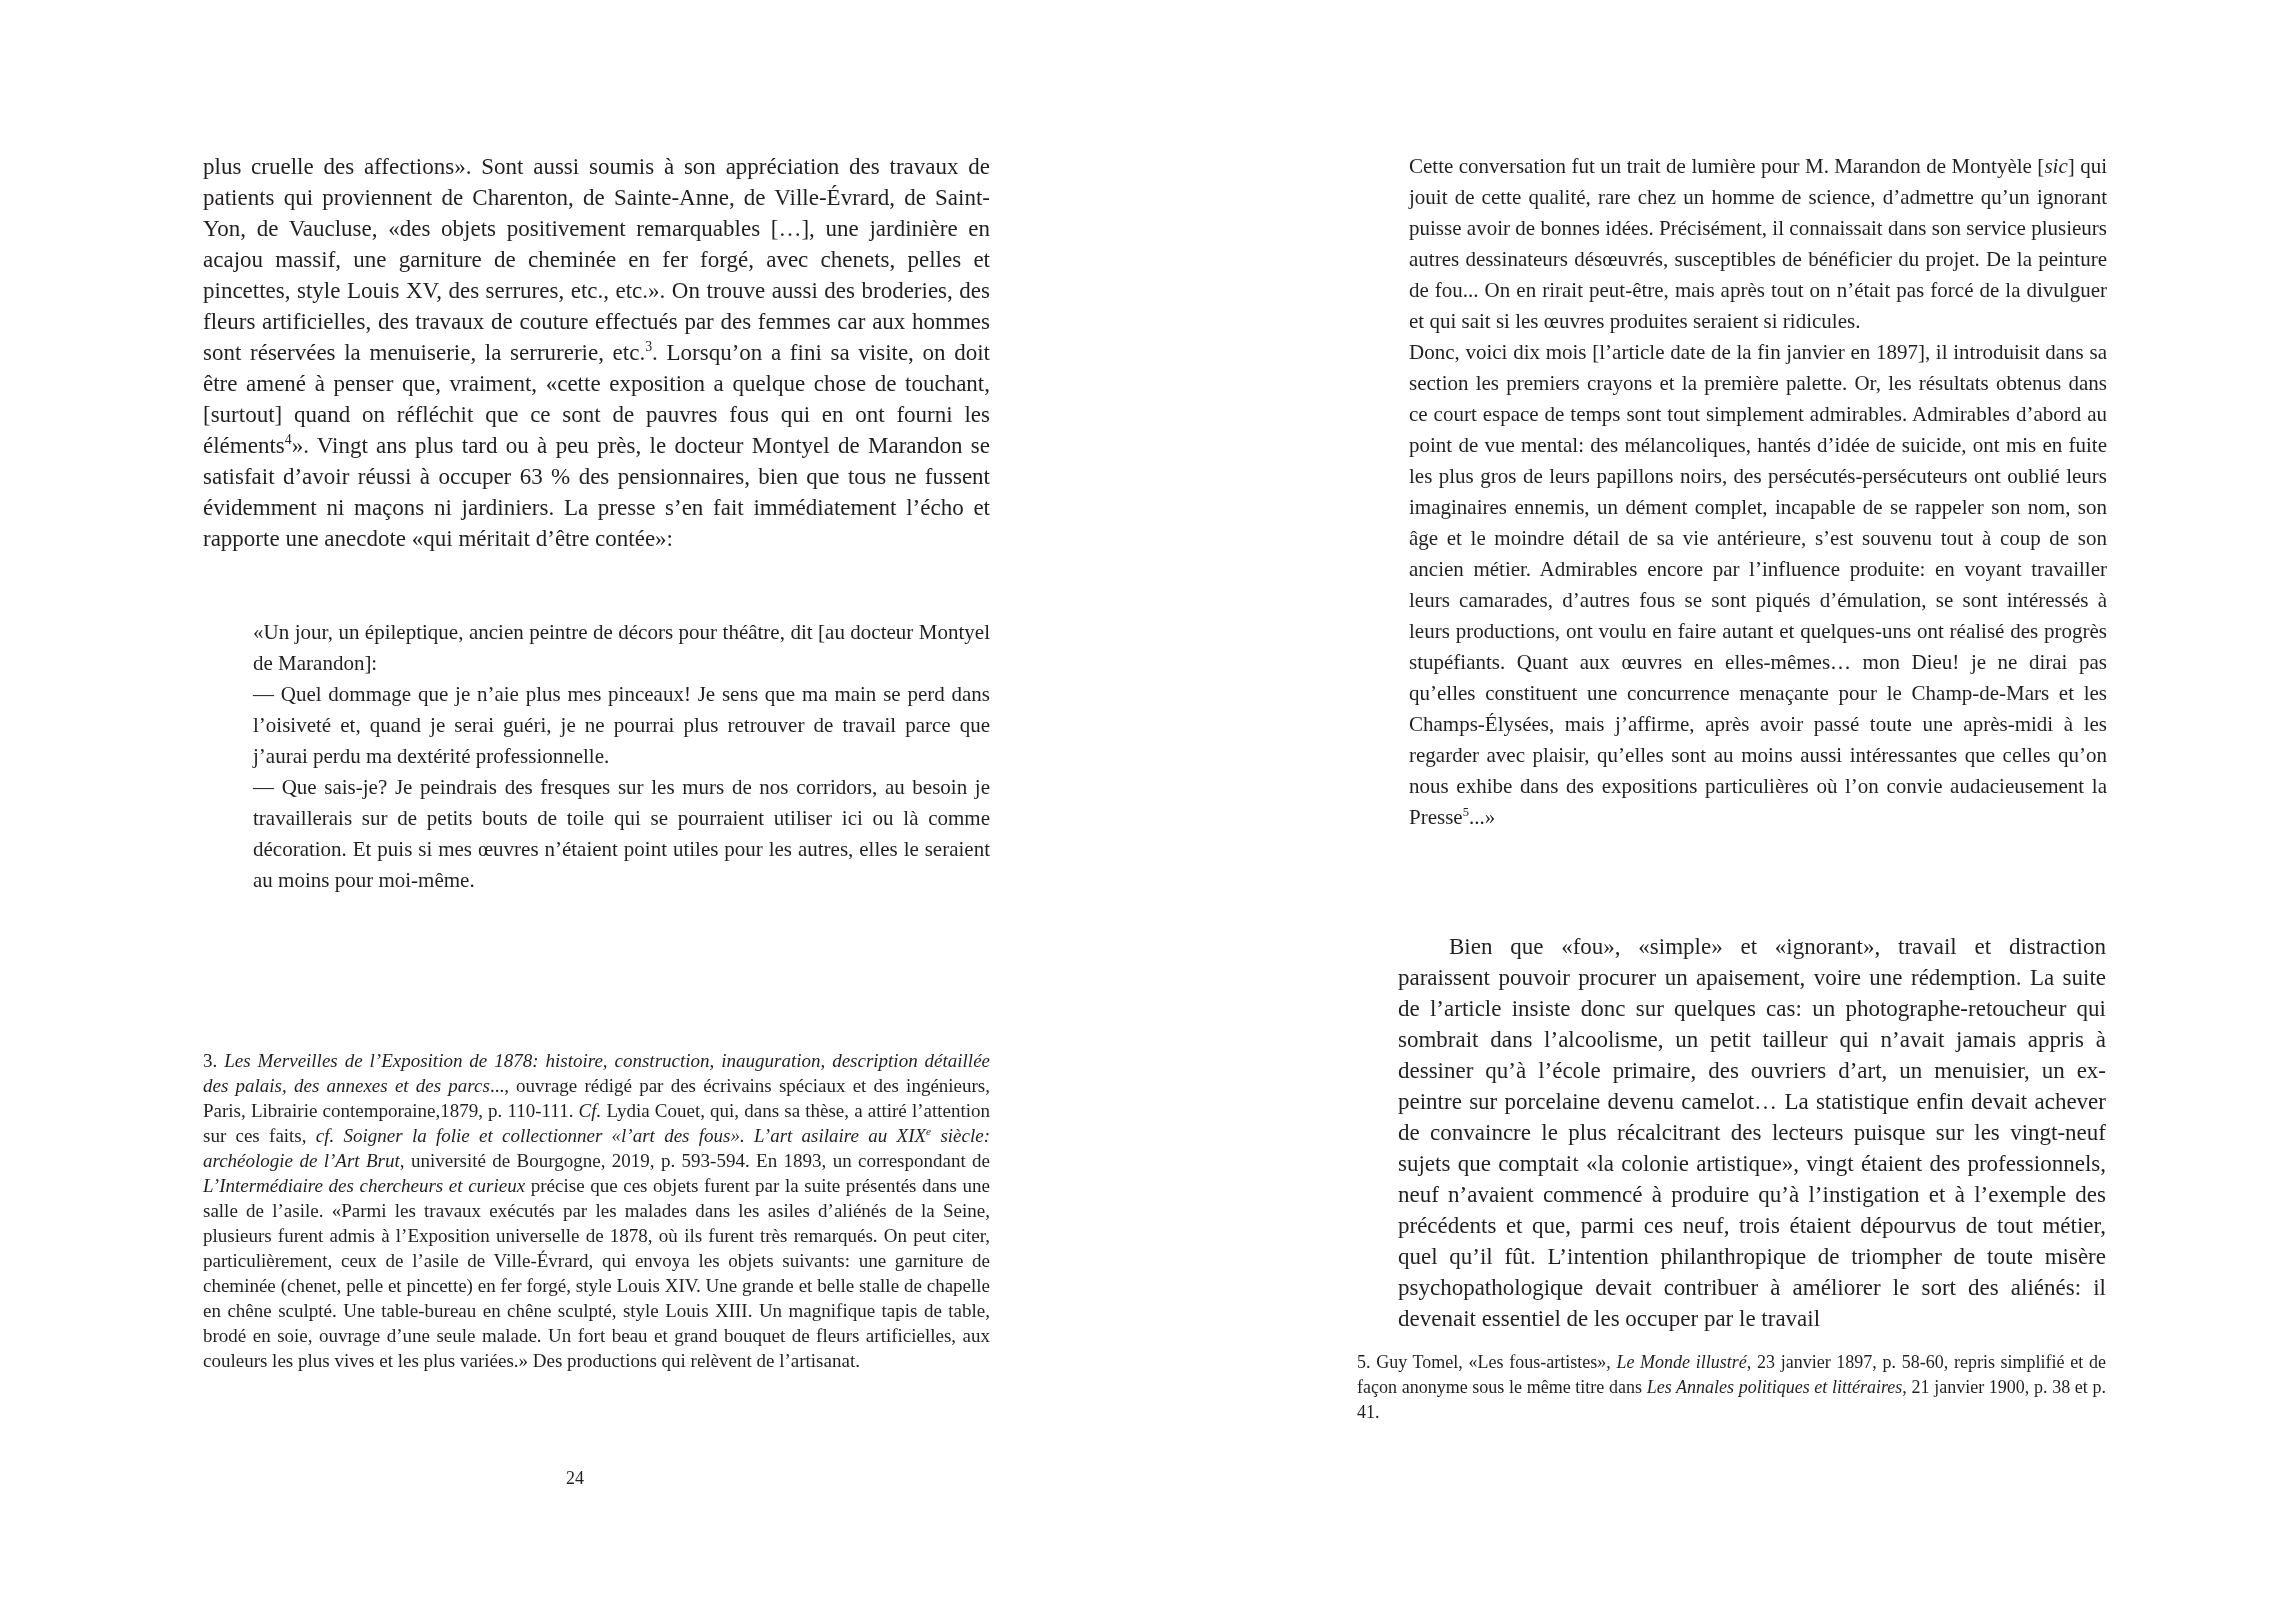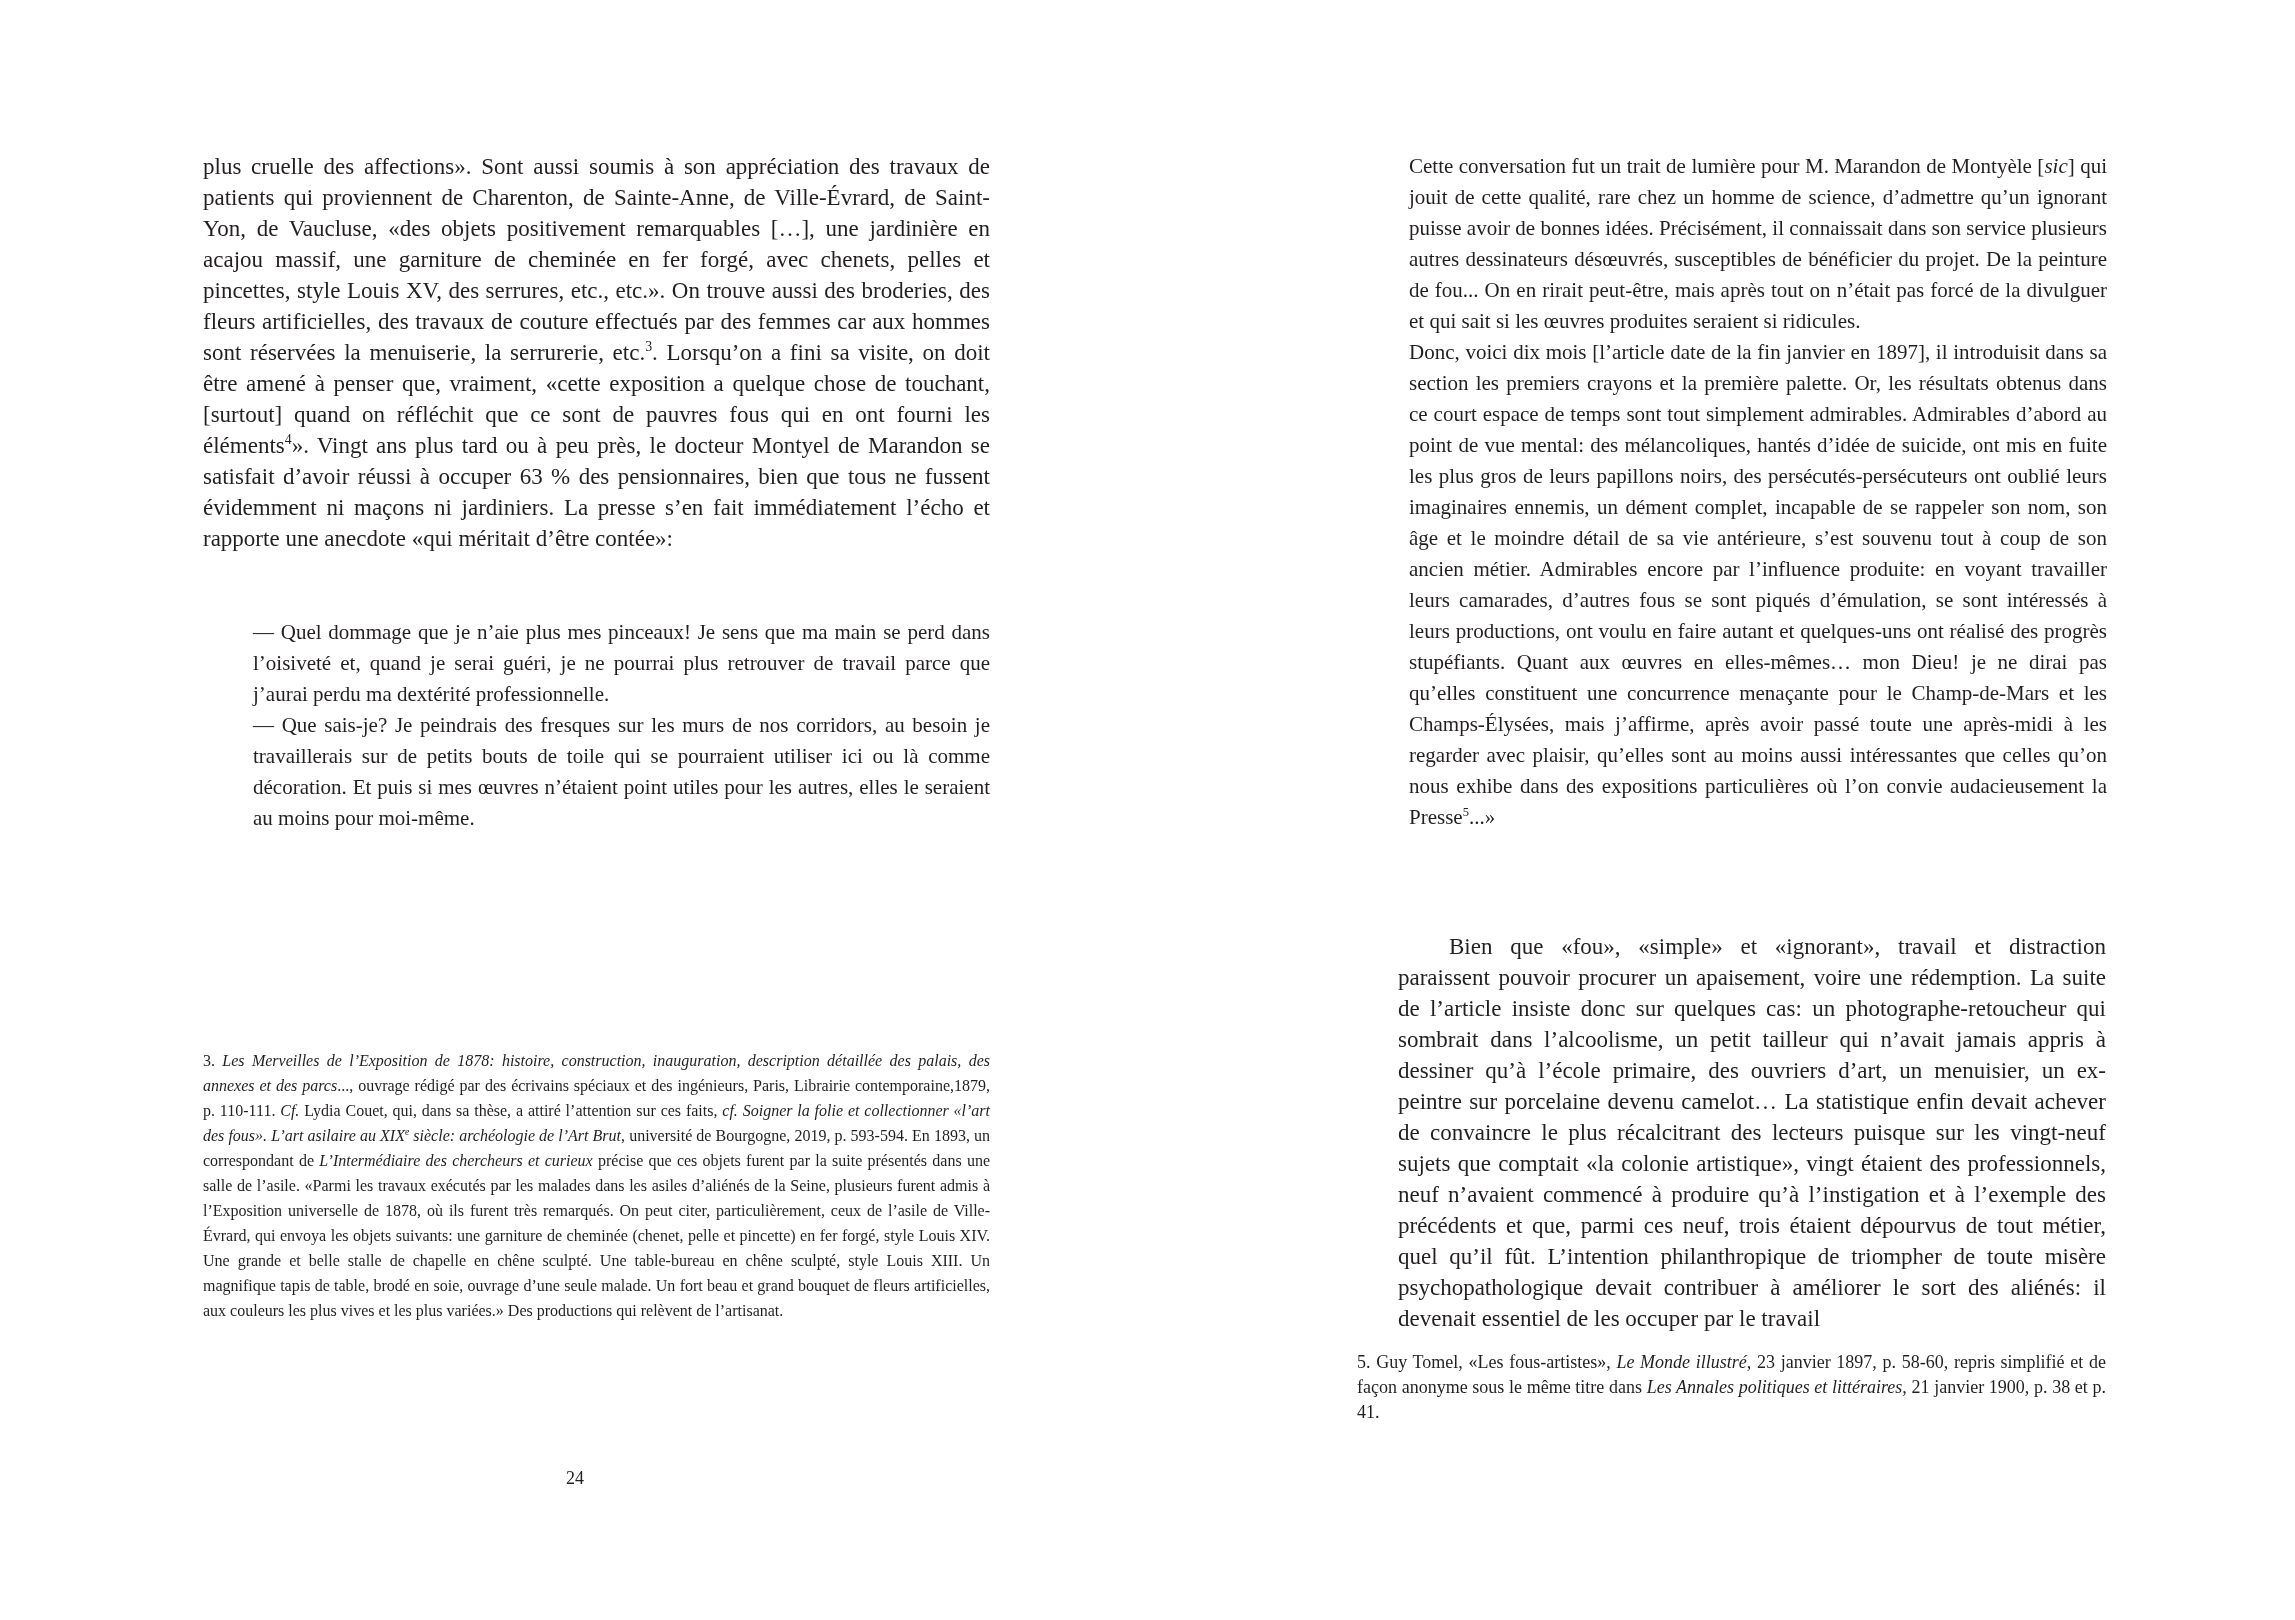--- a/index.html
+++ b/index.html
@@ -4,39 +4,40 @@
 <style>
   html, body { margin:0; padding:0; background:#ffffff; }
   body { width:2295px; height:1621px; position:relative; overflow:hidden;
          font-family:"Liberation Serif","DejaVu Serif",serif; color:#231f20; }
   .page { position:absolute; top:0; height:1621px; }
   .page-left { left:0; width:1147px; }
   .page-right { left:1147px; width:1148px; }
   .body-text { position:absolute; font-size:23px; line-height:31px; text-align:justify; hyphens:auto; }
   .left-body { left:203px; top:151px; width:787px; }
   .left-quote { left:253px; top:617px; width:737px; font-size:21px; line-height:31px; }
-  .left-notes { left:203px; top:1048px; width:787px; font-size:16px; line-height:25px; text-align:justify; }
+  .left-notes { left:203px; top:1048px; width:787px; font-size:19px; line-height:25px; text-align:justify; }
   .right-quote { left:262px; top:151px; width:698px; font-size:21px; line-height:31px; }
   .right-body { left:210px; top:931px; width:749px; }
   .right-body .indent { text-indent:51px;margin-left:41px; }
   .right-notes { left:210px; top:1350px; width:749px; font-size:18px; line-height:25px; text-align:justify; }
   .folio { position:absolute; top:1468px; font-size:18px; width:86px; text-align:center; }
   .folio-left { left:532px; }
   p { margin:0; }
   i, em { font-style:italic; }
   sup { font-size:0.6em; line-height:0; vertical-align:super; }
 </style>
 </head>
 <body>
 
 <div class="page page-left">
   <div class="body-text left-body">
     <p>plus cruelle des affections». Sont aussi soumis à son appréciation des travaux de patients qui proviennent de Charenton, de Sainte-Anne, de Ville-Évrard, de Saint-Yon, de Vaucluse, «des objets positivement remarquables […], une jardinière en acajou massif, une garniture de cheminée en fer forgé, avec chenets, pelles et pincettes, style Louis XV, des serrures, etc., etc.». On trouve aussi des broderies, des fleurs artificielles, des travaux de couture effectués par des femmes car aux hommes sont réservées la menuiserie, la serrurerie, etc.<sup>3</sup>. Lorsqu’on a fini sa visite, on doit être amené à penser que, vraiment, «cette exposition a quelque chose de touchant, [surtout] quand on réfléchit que ce sont de pauvres fous qui en ont fourni les éléments<sup>4</sup>». Vingt ans plus tard ou à peu près, le docteur Montyel de Marandon se satisfait d’avoir réussi à occuper 63 % des pensionnaires, bien que tous ne fussent évidemment ni maçons ni jardiniers. La presse s’en fait immédiatement l’écho et rapporte une anecdote «qui méritait d’être contée»:</p>
   </div>
   <div class="body-text left-quote">
+    <p>«Un jour, un épileptique, ancien peintre de décors pour théâtre, dit [au docteur Montyel de Marandon]:</p>
     <p>— Quel dommage que je n’aie plus mes pinceaux! Je sens que ma main se perd dans l’oisiveté et, quand je serai guéri, je ne pourrai plus retrouver de travail parce que j’aurai perdu ma dextérité professionnelle.</p>
     <p>— Que sais-je? Je peindrais des fresques sur les murs de nos corridors, au besoin je travaillerais sur de petits bouts de toile qui se pourraient utiliser ici ou là comme décoration. Et puis si mes œuvres n’étaient point utiles pour les autres, elles le seraient au moins pour moi-même.</p>
   </div>
   <div class="body-text left-notes">
     <p>
       <span>3.</span>
       <span><i>Les Merveilles de l’Exposition de 1878: histoire, construction, inauguration, description détaillée des palais, des annexes et des parcs</i>..., ouvrage rédigé par des écrivains spéciaux et des ingénieurs, Paris, Librairie contemporaine,1879, p. 110-111. <i>Cf.</i> Lydia Couet, qui, dans sa thèse, a attiré l’attention sur ces faits, <i>cf. Soigner la folie et collectionner «l’art des fous». L’art asilaire au XIX</i><sup style="font-style: italic;">e</sup><i> siècle: archéologie de l’Art Brut</i>, université de Bourgogne, 2019, p. 593-594. En 1893, un correspondant de <i>L’Intermédiaire des chercheurs et curieux</i> précise que ces objets furent par la suite présentés dans une salle de l’asile. «Parmi les travaux exécutés par les malades dans les asiles d’aliénés de la Seine, plusieurs furent admis à l’Exposition universelle de 1878, où ils furent très remarqués. On peut citer, particulièrement, ceux de l’asile de Ville-Évrard, qui envoya les objets suivants: une garniture de cheminée (chenet, pelle et pincette) en fer forgé, style Louis XIV. Une grande et belle stalle de chapelle en chêne sculpté. Une table-bureau en chêne sculpté, style Louis XIII. Un magnifique tapis de table, brodé en soie, ouvrage d’une seule malade. Un fort beau et grand bouquet de fleurs artificielles, aux couleurs les plus vives et les plus variées.» Des productions qui relèvent de l’artisanat.</span>
     </p>
   </div>
   <div class="folio folio-left">24</div>

